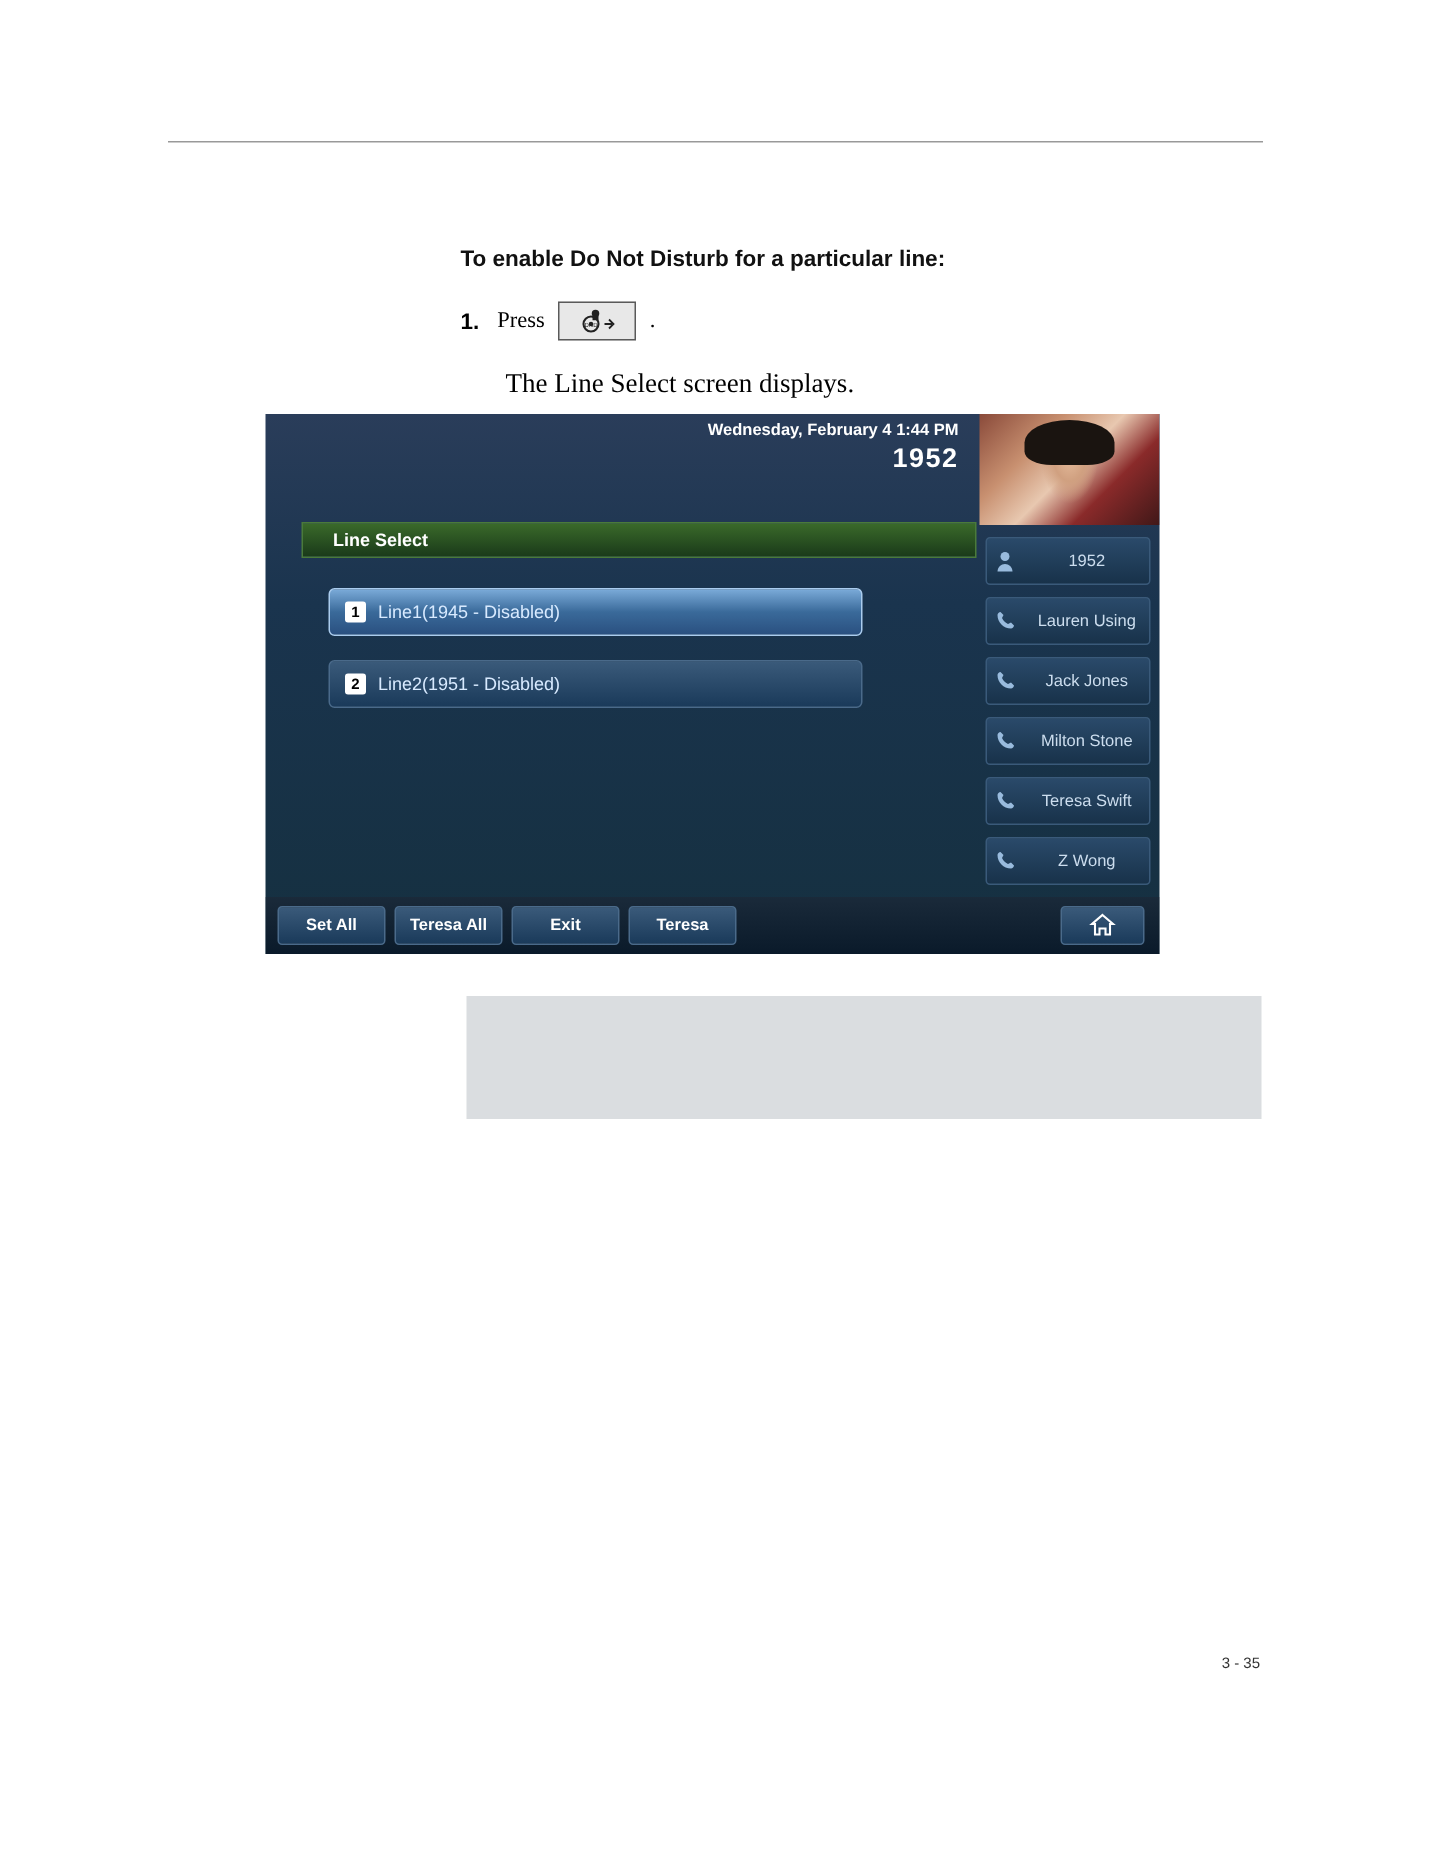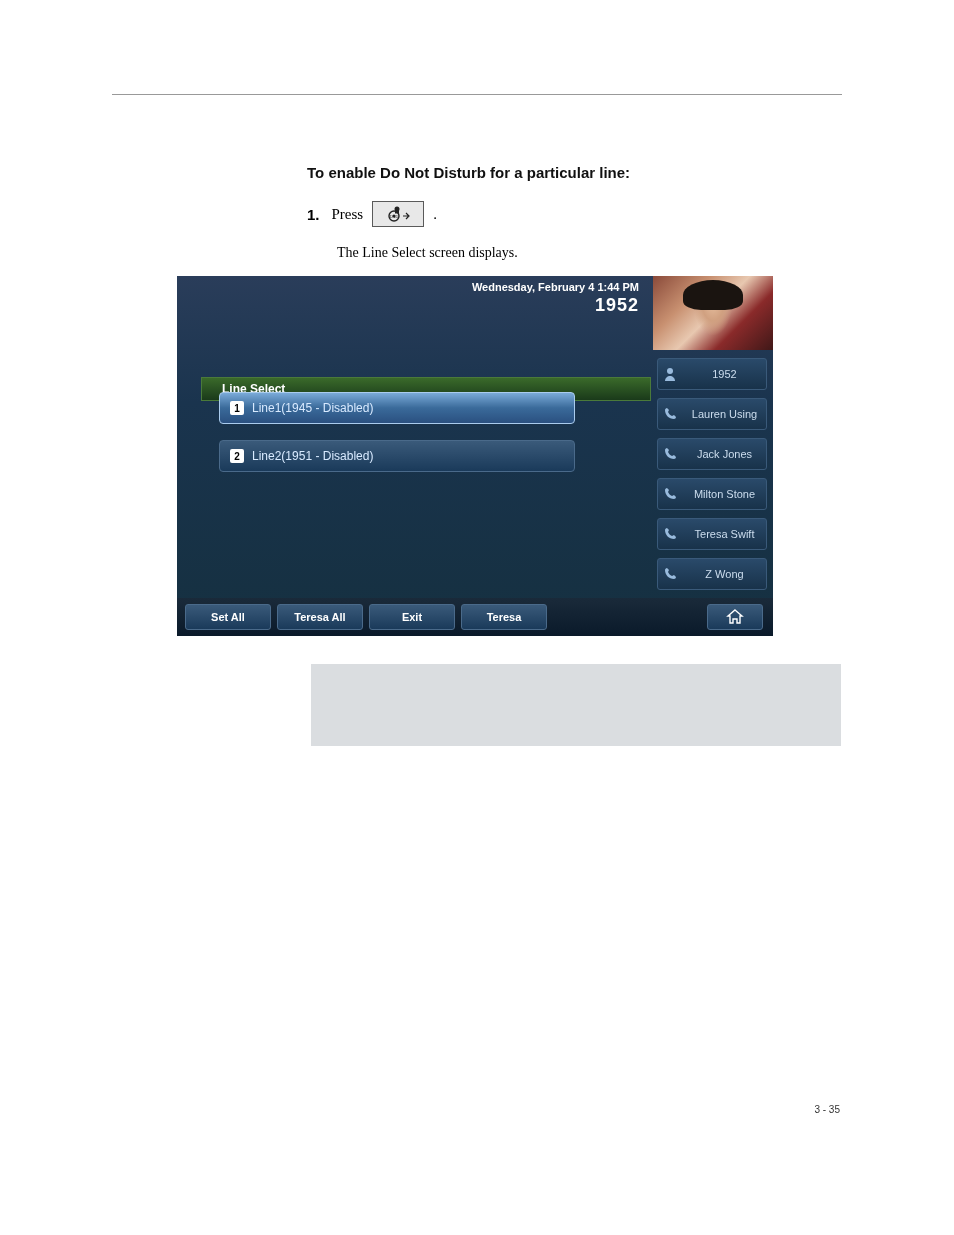--- a/index.html
+++ b/index.html
@@ -63,21 +63,21 @@
     align-items: center;
     justify-content: center;
     width: 52px;
     height: 26px;
     border: 1px solid #5a5a5a;
     background: #e8e8e8;
     margin: 0 3px;
   }
   .step-body {
     margin-left: 30px;
-    font-size: 14px;
+    font-size: 18px;
     font-family: Georgia, serif;
   }
 
   
   .screenshot {
     position: absolute;
     top: 276px;
     left: 177px;
     width: 596px;
     height: 360px;
@@ -158,21 +158,20 @@
     width: 450px;
     height: 24px;
     background: linear-gradient(180deg,#3a6a2a 0%, #1a3a1a 100%);
     border: 1px solid #4a7a3a;
     color: #fff;
     font-weight: bold;
     font-size: 12px;
     display: flex;
     align-items: center;
     padding-left: 20px;
-    margin-top: 29px;
   }
   .ss-linebtn {
     position: absolute;
     left: 42px;
     width: 356px;
     height: 32px;
     border-radius: 4px;
     display: flex;
     align-items: center;
     padding-left: 10px;
@@ -207,21 +206,21 @@
     left: 0;
     width: 596px;
     height: 38px;
     background: linear-gradient(180deg,#1a2a3a 0%, #0a1a2a 100%);
     display: flex;
     align-items: center;
     padding: 0 8px;
     gap: 6px;
   }
   .softkey {
-    width: 86px;
+    width: 72px;
     height: 26px;
     background: linear-gradient(180deg,#3a5a7a 0%, #1a3a5a 100%);
     border: 1px solid #4a6a8a;
     border-radius: 3px;
     color: #fff;
     font-size: 11px;
     font-weight: bold;
     display: flex;
     align-items: center;
     justify-content: center;

